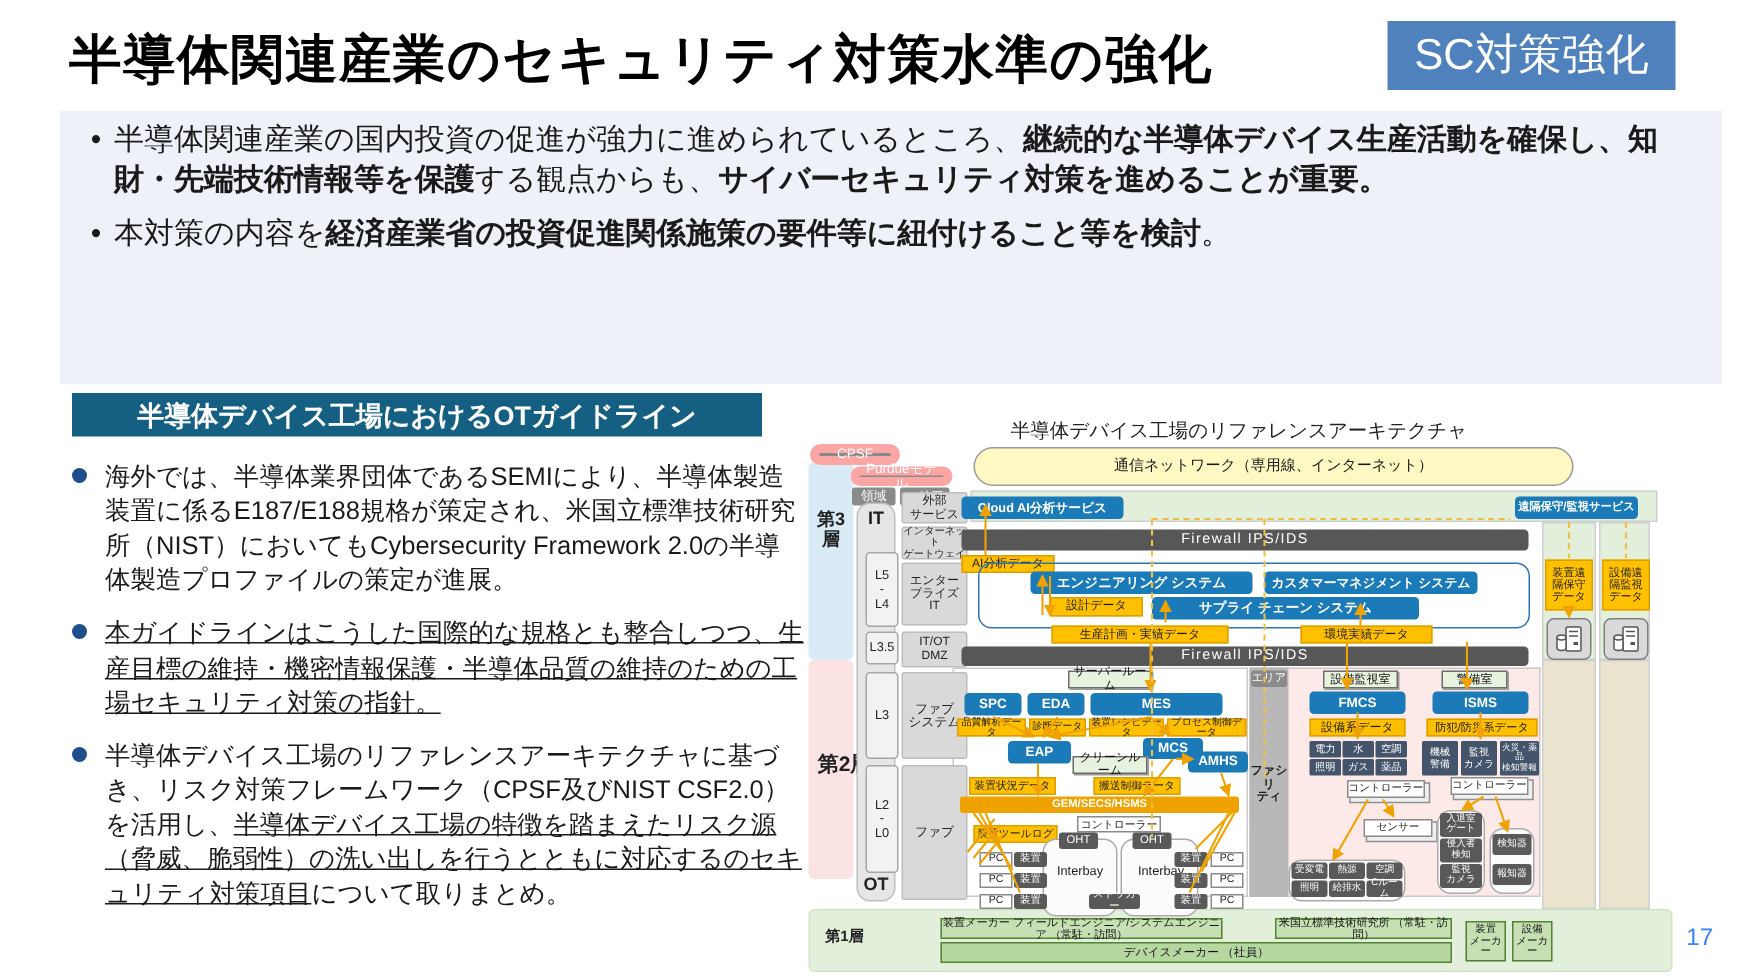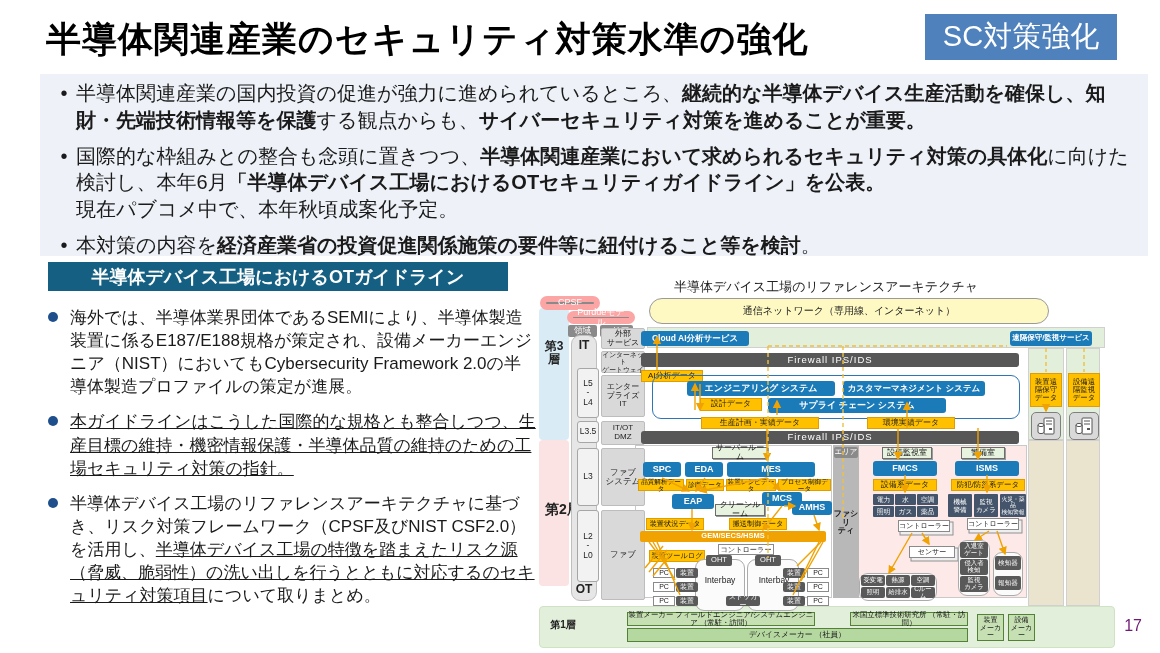--- a/index.html
+++ b/index.html
@@ -22,21 +22,21 @@
   .ibm::before{content:"•";font-size:20px;}
   .ibt{flex:1;}
   
   .panelhdr{left:48px;top:262px;width:460px;height:29px;background:#156082;color:#fff;
             font-size:18px;font-weight:bold;display:flex;align-items:center;justify-content:center;}
   .plist{left:48px;top:306px;width:488px;}
   .pb{display:flex;margin-bottom:12px;font-size:17px;line-height:1.36;}
   .pbm{flex:0 0 22px;padding-top:6px;}
   .pbm::before{content:"";display:block;width:10px;height:10px;border-radius:50%;background:#1f4e8c;}
   .pbt{flex:1;}
-  .pagenum{right:18px;bottom:18px;font-size:16px;color:#701a75;}
+  .pagenum{right:18px;bottom:18px;font-size:16px;color:#3b82f6;}
   
   #diagram{left:537px;top:278px;width:586px;height:372px;}
   .dtitle{left:0;top:0;width:578px;text-align:center;font-size:13px;color:#222;}
   .bx{display:flex;align-items:center;justify-content:center;text-align:center;
       white-space:pre-line;line-height:1.08;}
   .blue{background:#1b7ab8;color:#fff;border-radius:3px;font-weight:bold;}
   .orange{background:#ffc000;border:1px solid #e09d00;color:#1a1a1a;}
   .obar{background:#f0a202;color:#fff;font-weight:bold;border-radius:2px;}
   .fw{background:#575757;color:#fff;border-radius:3px;letter-spacing:1px;}
   .gpill{background:#8a8a8a;color:#fff;border-radius:8px;border:6px solid #fca5a5;}
@@ -72,33 +72,29 @@
 <div class="abs badge">SC対策強化</div>
 
 <div class="abs introwrap"></div>
 <div class="abs intro">
   <div class="ib">
     <span class="ibm"></span>
     <div class="ibt"><span>半導体関連産業の国内投資の促進が強力に進められているところ、</span><span style="font-weight: bold;">継続的な半導体デバイス生産活動を確保し、知財・先端技術情報等を保護</span><span>する観点からも、</span><span style="font-weight: bold;">サイバーセキュリティ対策を進めることが重要。</span></div>
   </div>
   <div class="ib">
     <span class="ibm"></span>
-    <div class="ibt"><span>国際的な枠組みとの整合も念頭に置きつつ、</span><span style="font-weight: bold;">半導体関連産業において求められるセキュリティ対策の具体化</span><span>に向けた検討し、本年6月</span><span style="font-weight: bold;">「半導体デバイス工場におけるOTセキュリティガイドライン」を公表。</span><br><span>現在パブコメ中で、本年秋頃成案化予定。</span></div>
-  </div>
-  <div class="ib">
-    <span class="ibm"></span>
     <div class="ibt"><span>本対策の内容を</span><span style="font-weight: bold;">経済産業省の投資促進関係施策の要件等に紐付けること等を検討</span><span>。</span></div>
   </div>
 </div>
 
 <div class="abs panelhdr">半導体デバイス工場におけるOTガイドライン</div>
 <div class="abs plist">
   <div class="pb">
     <span class="pbm"></span>
-    <div class="pbt"><span>海外では、半導体業界団体であるSEMIにより、半導体製造装置に係るE187/E188規格が策定され、設備メーカーエンジニア（NIST）においてもCybersecurity Framework 2.0の半導体製造プロファイルの策定が進展。</span></div>
+    <div class="pbt"><span>海外では、半導体業界団体であるSEMIにより、半導体製造装置に係るE187/E188規格が策定され、米国立標準技術研究所（NIST）においてもCybersecurity Framework 2.0の半導体製造プロファイルの策定が進展。</span></div>
   </div>
   <div class="pb">
     <span class="pbm"></span>
     <div class="pbt"><span style="text-decoration: underline;">本ガイドラインはこうした国際的な規格とも整合しつつ、生産目標の維持・機密情報保護・半導体品質の維持のための工場セキュリティ対策の指針。</span></div>
   </div>
   <div class="pb">
     <span class="pbm"></span>
     <div class="pbt"><span>半導体デバイス工場のリファレンスアーキテクチャに基づき、リスク対策フレームワーク（CPSF及びNIST CSF2.0）を活用し、</span><span style="text-decoration: underline;">半導体デバイス工場の特徴を踏まえたリスク源（脅威、脆弱性）の洗い出しを行うとともに対応するのセキュリティ対策項目</span><span>について取りまとめ。</span></div>
   </div>
 </div>

